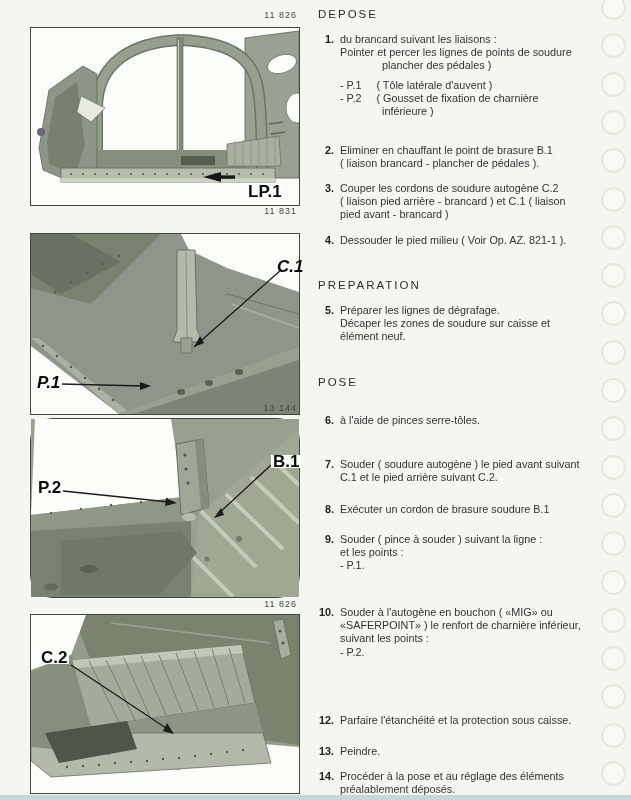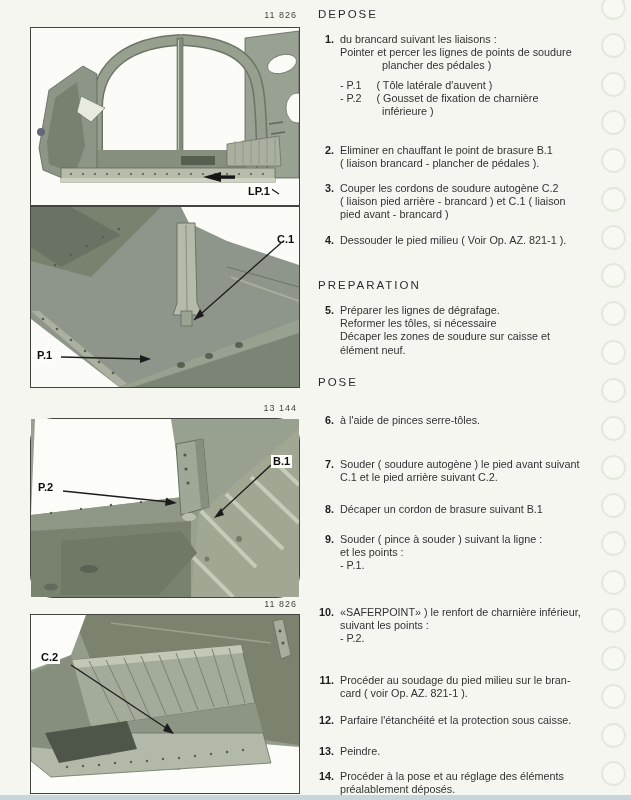--- a/index.html
+++ b/index.html
@@ -5,21 +5,21 @@
   html,body{margin:0;padding:0;background:#e9e9e6;}
   .page{position:relative;width:631px;height:800px;background:#f6f6f1;overflow:hidden;
         font-family:"Liberation Sans",sans-serif;}
   .hole{position:absolute;width:21px;height:21px;border-radius:50%;
         border:2px solid #e3e8dd;background:#f8f9f3;}
   .fig-ref{position:absolute;left:30px;width:267px;text-align:right;
         font-size:9px;color:#45453f;letter-spacing:1px;}
   .frame{position:absolute;left:30px;width:268px;border:1.2px solid #45453f;
         background:#fbfbf7;box-sizing:content-box;}
   .frame svg{display:block;}
-  .callout{position:absolute;font-weight:bold;font-size:11px;line-height:13px;
+  .callout{position:absolute;font-weight:bold;font-size:17px;line-height:13px;
         color:#0c0c0c;background:#fdfdfa;padding:0 2px;}
   #instructions{position:absolute;left:318px;top:0;width:295px;height:100%;}
   .heading{position:absolute;left:0;font-size:11.5px;letter-spacing:2px;color:#2c2c2e;}
   .item{position:absolute;left:0;right:0;padding-left:22px;font-size:10.8px;color:#323234;}
   .num{position:absolute;left:-2px;top:0;width:18px;text-align:right;
         font-weight:bold;color:#1e1e20;white-space:nowrap;}
   .line{white-space:pre;line-height:13.2px;}
   .line:empty{height:6px;}
   .bottom-strip{position:absolute;left:0;right:0;bottom:0;height:5px;background:#c8d5db;}
 </style>
@@ -96,21 +96,21 @@
           <circle cx="232" cy="146" r="1.1"></circle>
       </g>
       <polygon points="172,149 190,144 190,154" fill="#161616"></polygon>
       <rect x="190" y="147.4" width="14" height="3.4" fill="#161616"></rect>
       <line x1="236" y1="158" x2="248" y2="166" stroke="#161616" stroke-width="1.2"></line>
     </svg>
     <div class="callout" style="left:215px;top:157px;">LP.1</div>
   </div>
 
   <div class="fig-ref" style="top:206px;">11 831</div>
-  <div class="frame" style="top:206px;height:180px;">
+  <div class="frame" style="top:233px;height:180px;font-style:italic;">
     <svg width="268" height="180" viewBox="0 0 268 180" preserveAspectRatio="none">
       <rect x="0" y="0" width="268" height="180" fill="#8e958a"></rect>
       <path d="M0,0 L130,0 L60,70 L0,54 Z" fill="#79816f"></path>
       <path d="M0,0 L40,0 L90,28 L30,60 L0,40 Z" fill="#656d5f" opacity="0.75"></path>
       <path d="M150,0 L268,0 L268,58 L196,34 L158,16 Z" fill="#fbfbf7"></path>
       <path d="M196,60 L268,80" stroke="#6b7365" stroke-width="1" fill="none"></path>
       <path d="M200,70 L268,94" stroke="#a6ad9d" stroke-width="2" fill="none"></path>
       <path d="M0,112 L88,180 L0,180 Z" fill="#fbfbf7"></path>
       <path d="M0,104 L8,104 L100,180 L88,180 Z" fill="#aab1a1"></path>
       <path d="M88,180 L268,112 L268,180 Z" fill="#7c8476"></path>
@@ -258,54 +258,49 @@
         <div class="line">pied avant - brancard )</div>
       </div>
       <div class="item" style="top: 234px;">
         <span class="num">4.</span>
         <div class="line">Dessouder le pied milieu ( Voir Op. AZ. 821-1 ).</div>
       </div>
       <div class="heading" style="top: 279px;">PREPARATION</div>
       <div class="item" style="top: 304px;">
         <span class="num">5.</span>
         <div class="line">Préparer les lignes de dégrafage.</div>
-        <div class="line">Reformer les tôles, si nécessaire</div>
         <div class="line">Décaper les zones de soudure sur caisse et</div>
         <div class="line">élément neuf.</div>
       </div>
       <div class="heading" style="top: 376px; text-align: right;">POSE</div>
       <div class="item" style="top: 414px;">
         <span class="num">6.</span>
         <div class="line">à l'aide de pinces serre-tôles.</div>
       </div>
       <div class="item" style="top: 458px;">
         <span class="num">7.</span>
         <div class="line">Souder ( soudure autogène ) le pied avant suivant</div>
         <div class="line">C.1 et le pied arrière suivant C.2.</div>
       </div>
       <div class="item" style="top: 503px;">
         <span class="num">8.</span>
-        <div class="line">Décaper un cordon de brasure suivant B.1</div>
+        <div class="line">Exécuter un cordon de brasure soudure B.1</div>
       </div>
       <div class="item" style="top: 533px;">
         <span class="num">9.</span>
         <div class="line">Souder ( pince à souder ) suivant la ligne :</div>
         <div class="line">et les points :</div>
         <div class="line">- P.1.</div>
       </div>
       <div class="item" style="top: 606px;">
         <span class="num">10.</span>
+        <div class="line">Souder à l'autogène en bouchon ( «MIG» ou</div>
         <div class="line">«SAFERPOINT» ) le renfort de charnière inférieur,</div>
         <div class="line">suivant les points :</div>
         <div class="line">- P.2.</div>
-      </div>
-      <div class="item" style="top: 674px;">
-        <span class="num">11.</span>
-        <div class="line">Procéder au soudage du pied milieu sur le bran-</div>
-        <div class="line">card ( voir Op. AZ. 821-1 ).</div>
       </div>
       <div class="item" style="top: 714px;">
         <span class="num">12.</span>
         <div class="line">Parfaire l'étanchéité et la protection sous caisse.</div>
       </div>
       <div class="item" style="top: 745px;">
         <span class="num">13.</span>
         <div class="line">Peindre.</div>
       </div>
       <div class="item" style="top: 770px;">

